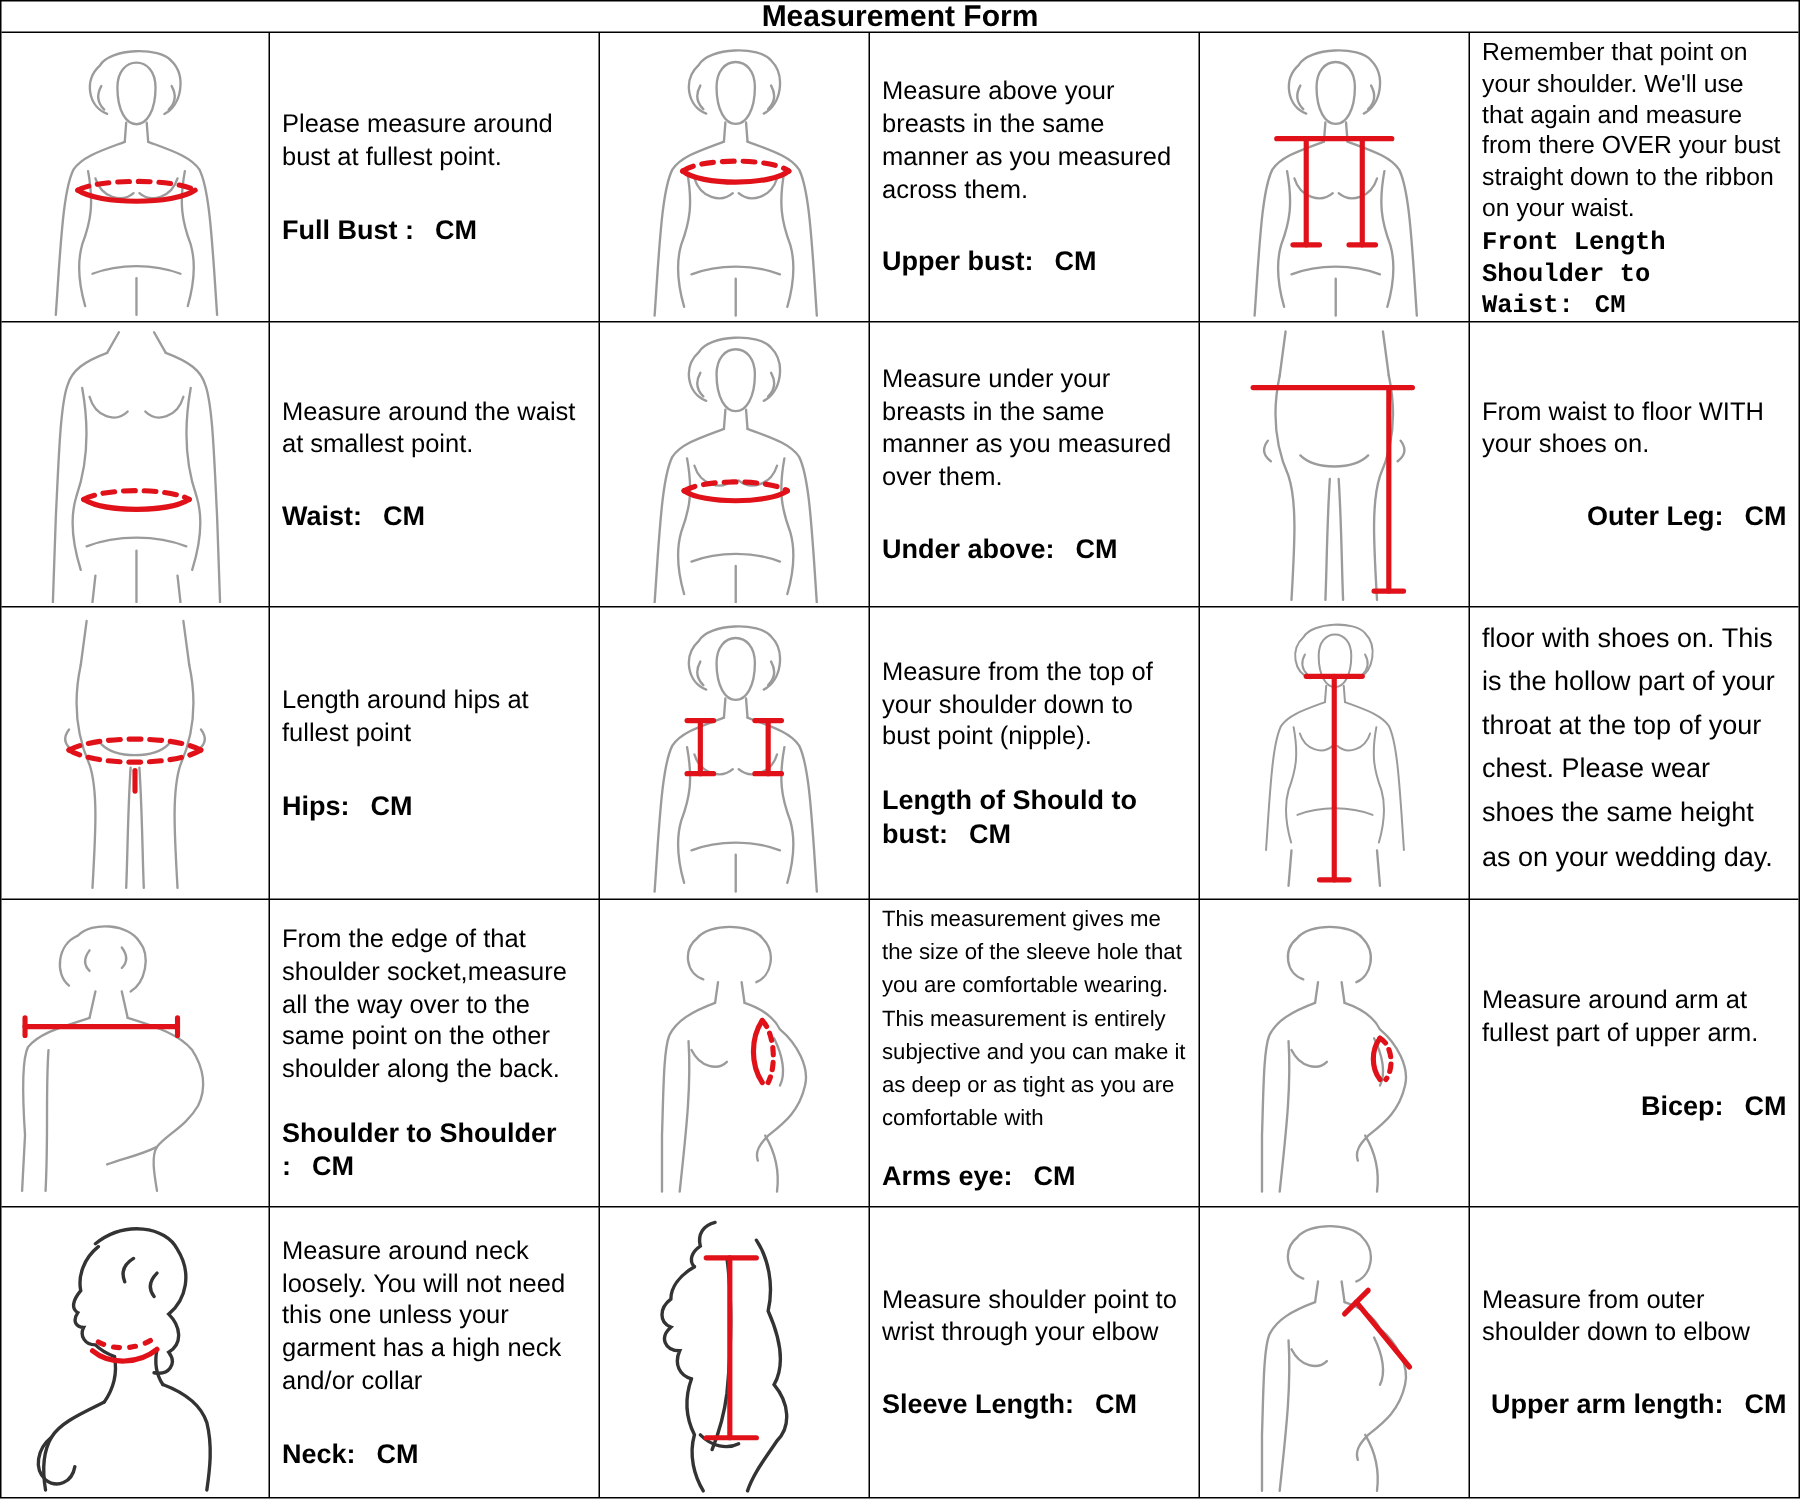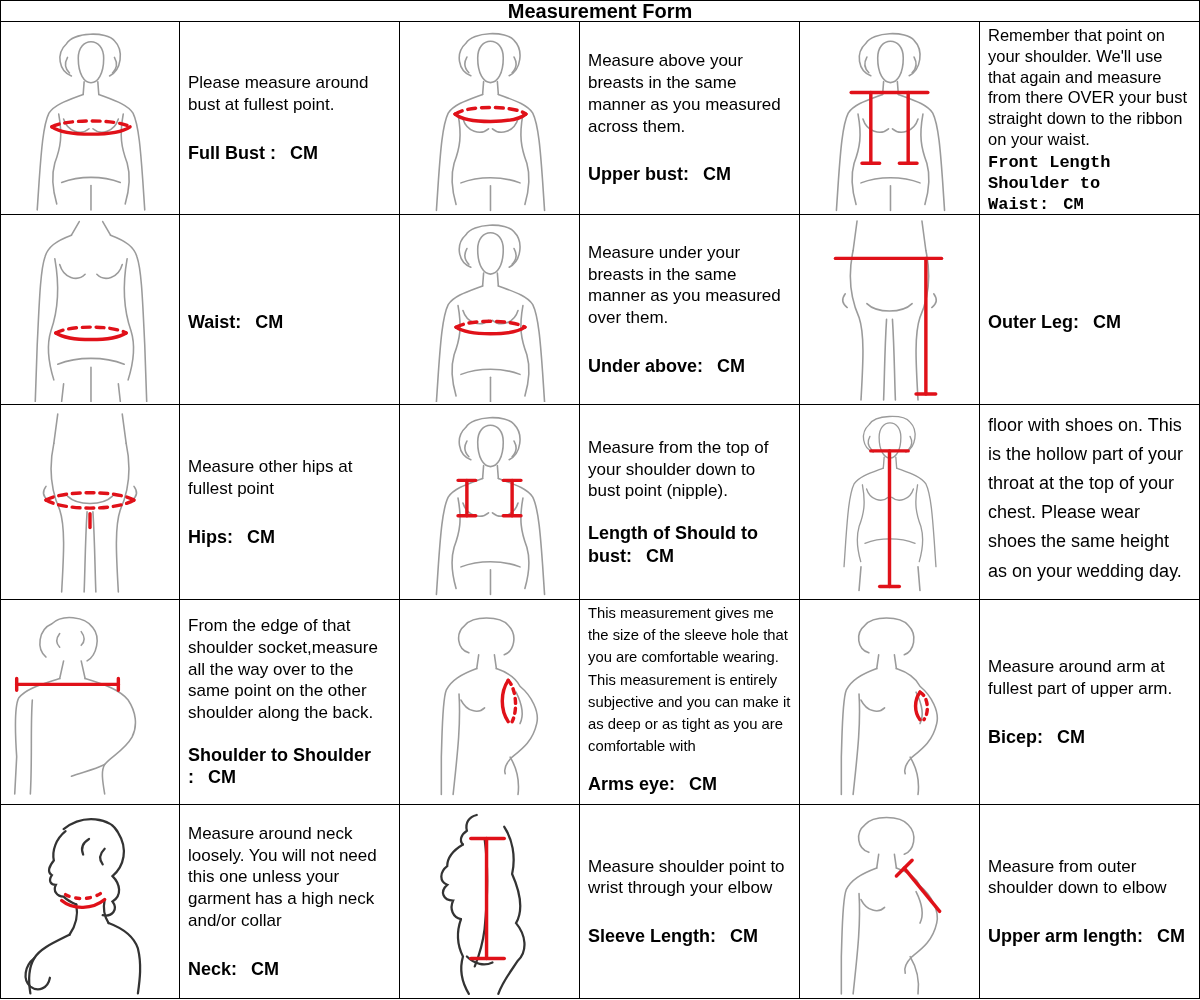--- a/index.html
+++ b/index.html
@@ -1,21 +1,21 @@
 <!DOCTYPE html>
 <html><head>
 <meta charset="utf-8">
 <style>
   html,body{margin:0;padding:0;background:#fff;}
   body{width:1200px;height:1000px;font-family:"Liberation Sans","DejaVu Sans",sans-serif;color:#000;}
   .form{width:1198px;height:997px;border:1px solid #000;}
   .form-header{height:20px;border-bottom:1px solid #000;text-align:center;font-weight:bold;font-size:20px;line-height:20px;}
   .grid{display:grid;grid-template-columns:179px 220px 180px 220px 180px 219px;grid-template-rows:193px 190px 195px 205px 193px;}
   .cell{border-right:1px solid #000;border-bottom:1px solid #000;overflow:hidden;box-sizing:border-box;}
-  .cell:nth-child(6n){border-right:none;}
+  .cell:nth-child(6n){border-right:none;align-items:flex-end;}
   .row-last{border-bottom:none;}
   .fcell{display:flex;justify-content:center;align-items:center;padding:2px;}
   .fcell svg{width:100%;height:100%;}
   .tcell{display:flex;flex-direction:column;justify-content:center;padding:4px 8px;font-size:17px;line-height:1.28;}
   .desc{margin:0;}
   .label{margin:26px 0 0 0;font-weight:bold;font-size:18px;line-height:1.25;}
   .unit{margin-left:14px;}
   .tight{justify-content:flex-start;padding-top:3px;font-size:16.5px;line-height:1.26;}
   .tight .label{margin-top:2px;font-size:17px;font-family:Liberation Mono, monospace;}
   .smalltext .desc{font-size:18px;line-height:1.62;}
@@ -149,20 +149,21 @@
     <div class="cell fcell">
       <svg viewBox="0 0 178 188" aria-label="waist-diagram">
         <use href="#g-torso-front"></use>
         <g fill="none" stroke="#e01119" stroke-width="3.5" stroke-linecap="round">
           <path d="M54,118 C68,110 112,110 126,118" stroke-dasharray="8 6"></path>
           <path d="M54,118 C68,127 112,127 126,118"></path>
         </g>
       </svg>
     </div>
     <div class="cell tcell">
+      <p class="desc">Measure around the waist at smallest point.</p>
       <p class="label"><span>Waist:</span><span class="unit">CM</span></p>
     </div>
     <div class="cell fcell">
       <svg viewBox="0 0 178 188" aria-label="under-bust-diagram">
         <use href="#g-woman-front"></use>
         <g fill="none" stroke="#e01119" stroke-width="3.5" stroke-linecap="round">
           <path d="M55,112 C68,104 112,104 125,112" stroke-dasharray="8 6"></path>
           <path d="M55,112 C68,121 112,121 125,112"></path>
         </g>
       </svg>
@@ -175,35 +176,36 @@
       <svg viewBox="0 0 178 188" aria-label="outer-leg-diagram">
         <use href="#g-lower-body"></use>
         <g fill="none" stroke="#e01119" stroke-width="3.5" stroke-linecap="round">
           <path d="M34,42 L142,42"></path>
           <path d="M126,42 L126,180"></path>
           <path d="M116,180 L136,180"></path>
         </g>
       </svg>
     </div>
     <div class="cell tcell">
+      <p class="desc">From waist to floor WITH your shoes on.</p>
       <p class="label"><span>Outer Leg:</span><span class="unit">CM</span></p>
     </div>
 
     <div class="cell fcell">
       <svg viewBox="0 0 178 188" aria-label="hips-diagram">
         <use href="#g-lower-body"></use>
         <g fill="none" stroke="#e01119" stroke-width="3.5" stroke-linecap="round">
           <path d="M44,92 C62,82 116,82 134,92" stroke-dasharray="8 6"></path>
           <path d="M44,92 C62,103 116,103 134,92" stroke-dasharray="8 6"></path>
           <path d="M89,106 L89,120"></path>
         </g>
       </svg>
     </div>
     <div class="cell tcell">
-      <p class="desc">Measure other hips at fullest point</p>
+      <p class="desc">Length around hips at fullest point</p>
       <p class="label"><span>Hips:</span><span class="unit">CM</span></p>
     </div>
     <div class="cell fcell">
       <svg viewBox="0 0 178 188" aria-label="shoulder-to-bust-diagram">
         <use href="#g-woman-front"></use>
         <g fill="none" stroke="#e01119" stroke-width="3.5" stroke-linecap="round">
           <path d="M66,72 L66,108 M112,72 L112,108"></path>
           <path d="M57,72 L75,72 M103,72 L121,72"></path>
           <path d="M57,108 L75,108 M103,108 L121,108"></path>
         </g>

